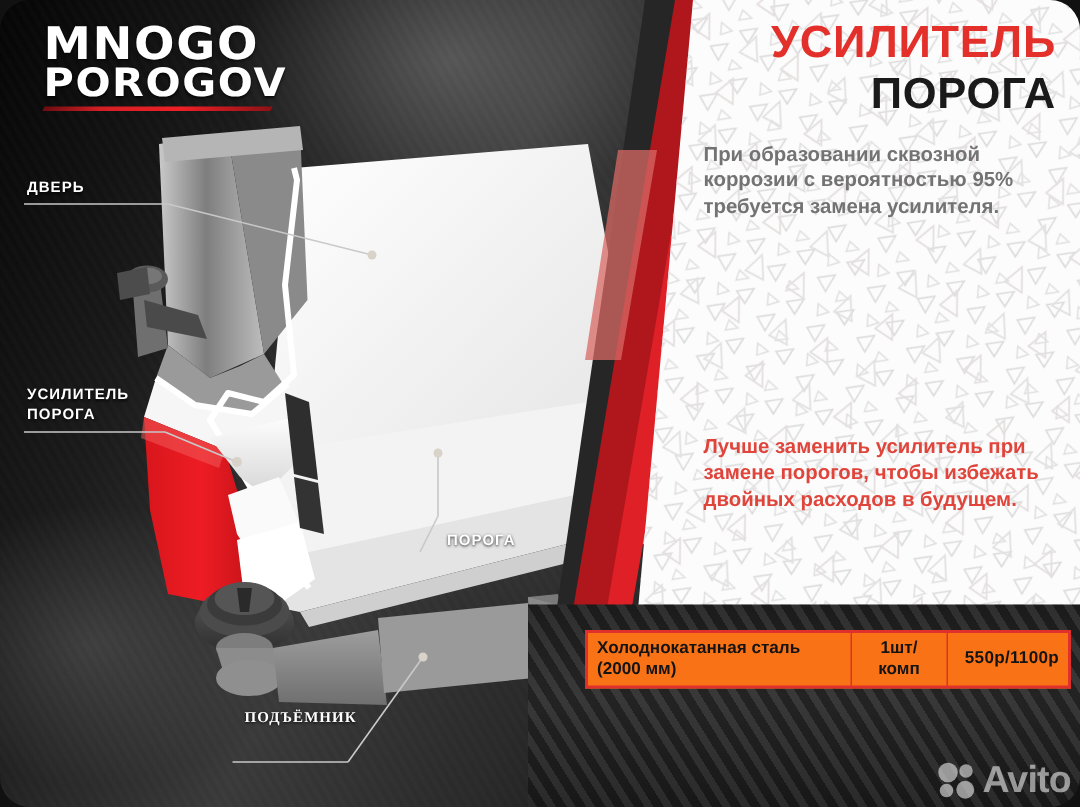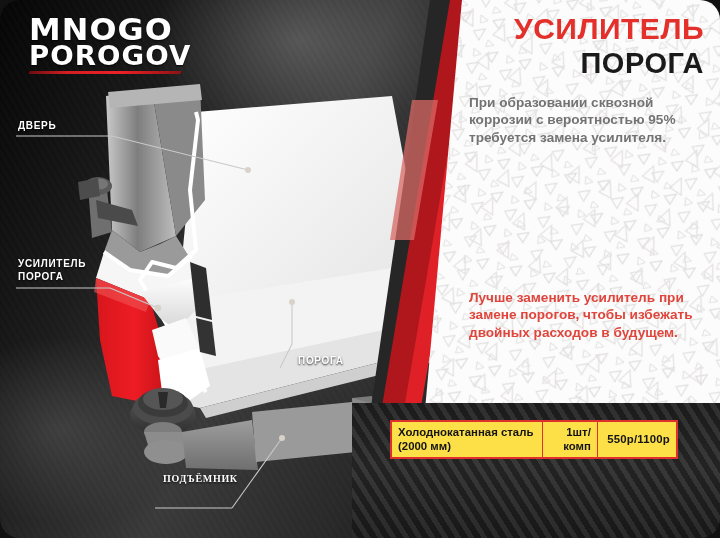--- a/index.html
+++ b/index.html
@@ -71,30 +71,30 @@
   
   .bottom-strip{
     position:absolute; left:352px; top:403px; width:368px; height:135px;
     background:
       repeating-linear-gradient(58deg, rgba(255,255,255,.055) 0 5px, rgba(0,0,0,.22) 5px 11px),
       linear-gradient(180deg,#232323 0%,#2d2d2d 45%,#1e1e1e 100%);
   }
 
   
   .price-table{
-    position:absolute; left:390px; top:420px; width:288px;
-    border-collapse:collapse; background:#fde047;
+    position:absolute; left:390px; top:420px; width:324px;
+    border-collapse:collapse; background:#f97316;
     border:2px solid #e0302b; z-index:6;
   }
   .price-table td{
     border:1.5px solid #e0302b; padding:4px 6px;
     font-size:11.4px; font-weight:bold; color:#141414; line-height:1.2;
   }
   .c-name{ width:178px; }
-  .c-qty{ width:64px; text-align:right; font-size:10.5px; }
+  .c-qty{ width:64px; text-align:center; font-size:10.5px; }
   .c-price{ width:82px; text-align:right; font-size:13.4px; letter-spacing:.2px; }
 
   
   .wm{
     position:absolute; right:6px; bottom:4px; z-index:9;
     display:flex; align-items:center; gap:4px;
     opacity:.55; pointer-events:none;
   }
   .wm-txt{ color:#fff; font-size:25px; font-weight:bold; letter-spacing:-.5px; line-height:1; }
 </style>
@@ -259,14 +259,23 @@
   <table class="price-table">
     <tbody>
       <tr>
         <td class="c-name">Холоднокатанная сталь (2000 мм)</td>
         <td class="c-qty">1шт/комп</td>
         <td class="c-price">550р/1100р</td>
       </tr>
     </tbody>
   </table>
 
+  <div class="wm">
+    <svg width="27" height="27" viewBox="0 0 27 27">
+      <circle cx="8" cy="8" r="6.5" fill="#fff"></circle>
+      <circle cx="20" cy="7" r="4.5" fill="#fff"></circle>
+      <circle cx="7" cy="20" r="4.5" fill="#fff"></circle>
+      <circle cx="19.5" cy="19.5" r="6" fill="#fff"></circle>
+    </svg>
+    <span class="wm-txt">Avito</span>
+  </div>
 
 </div>
 
 </body></html>

